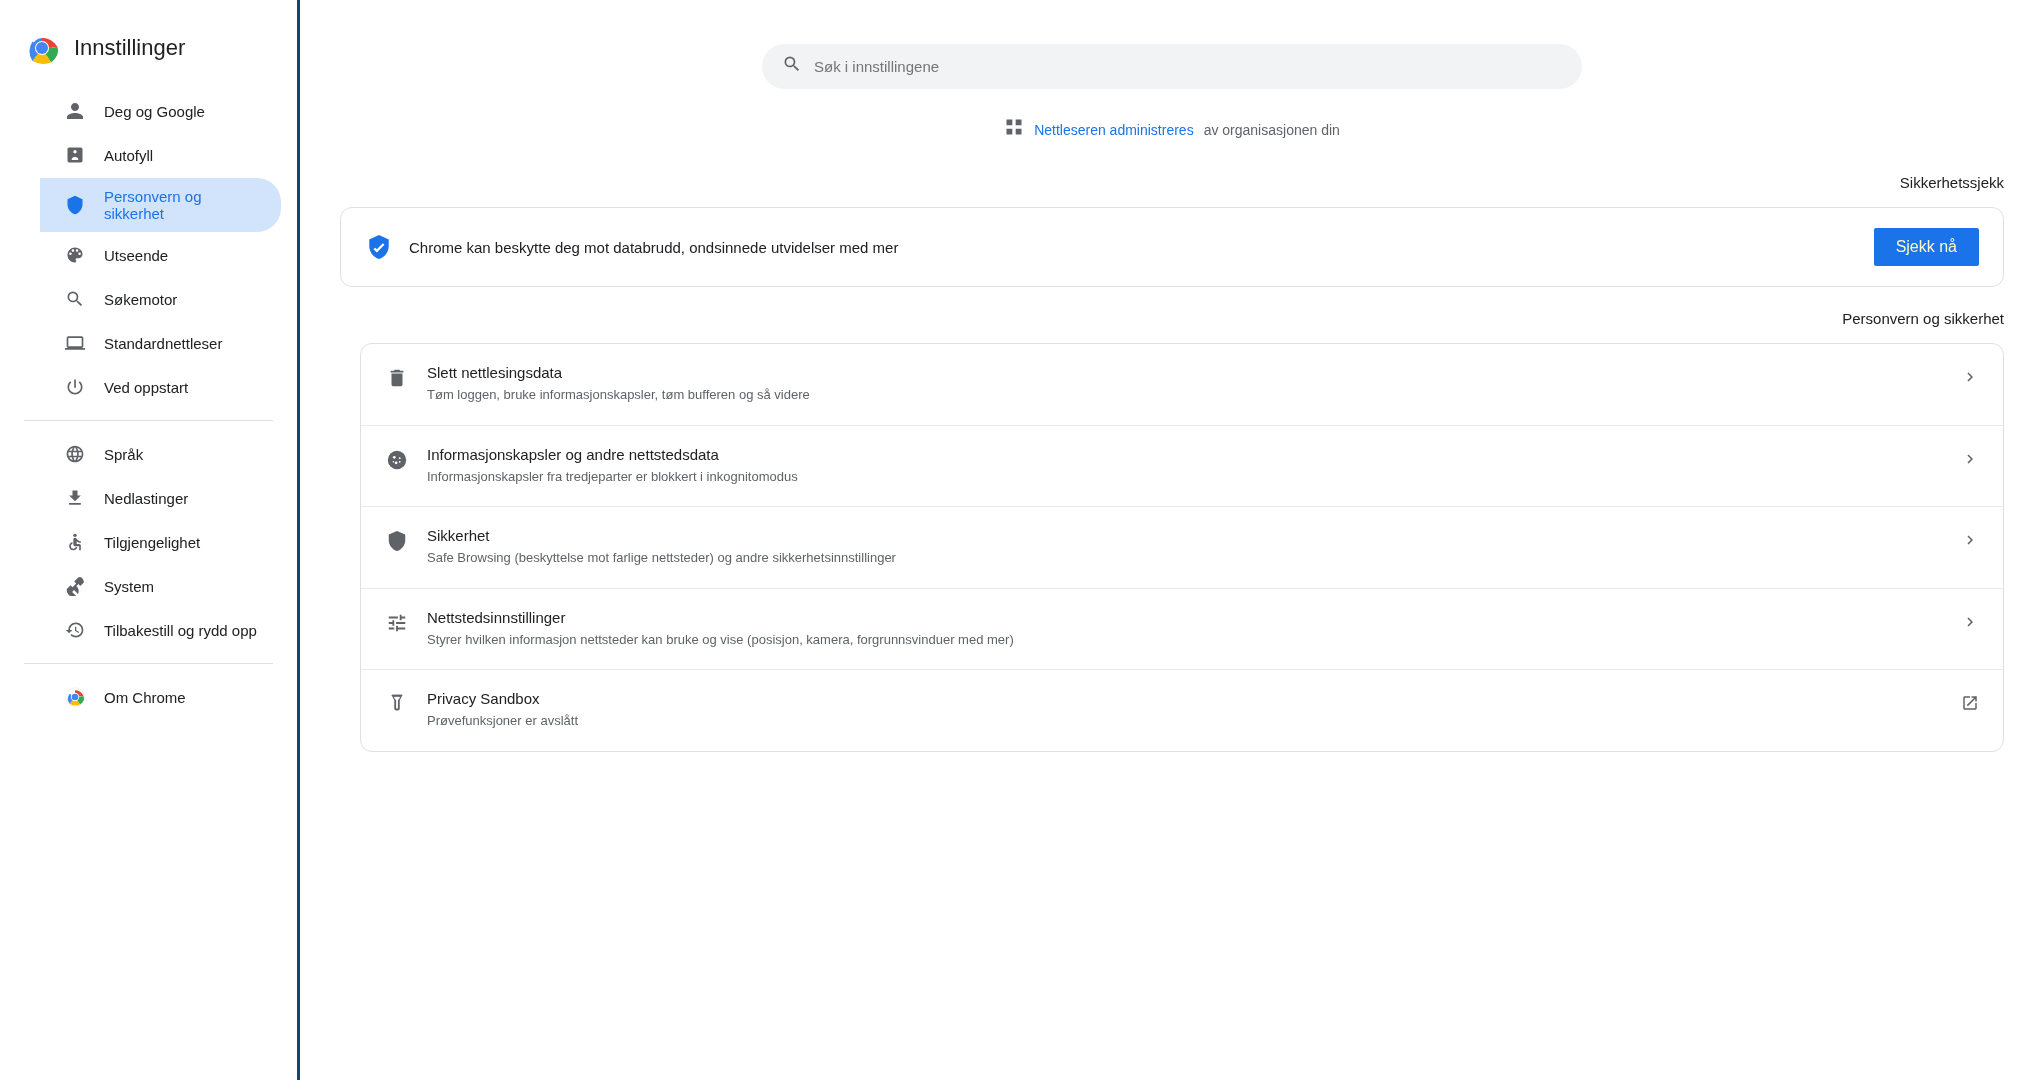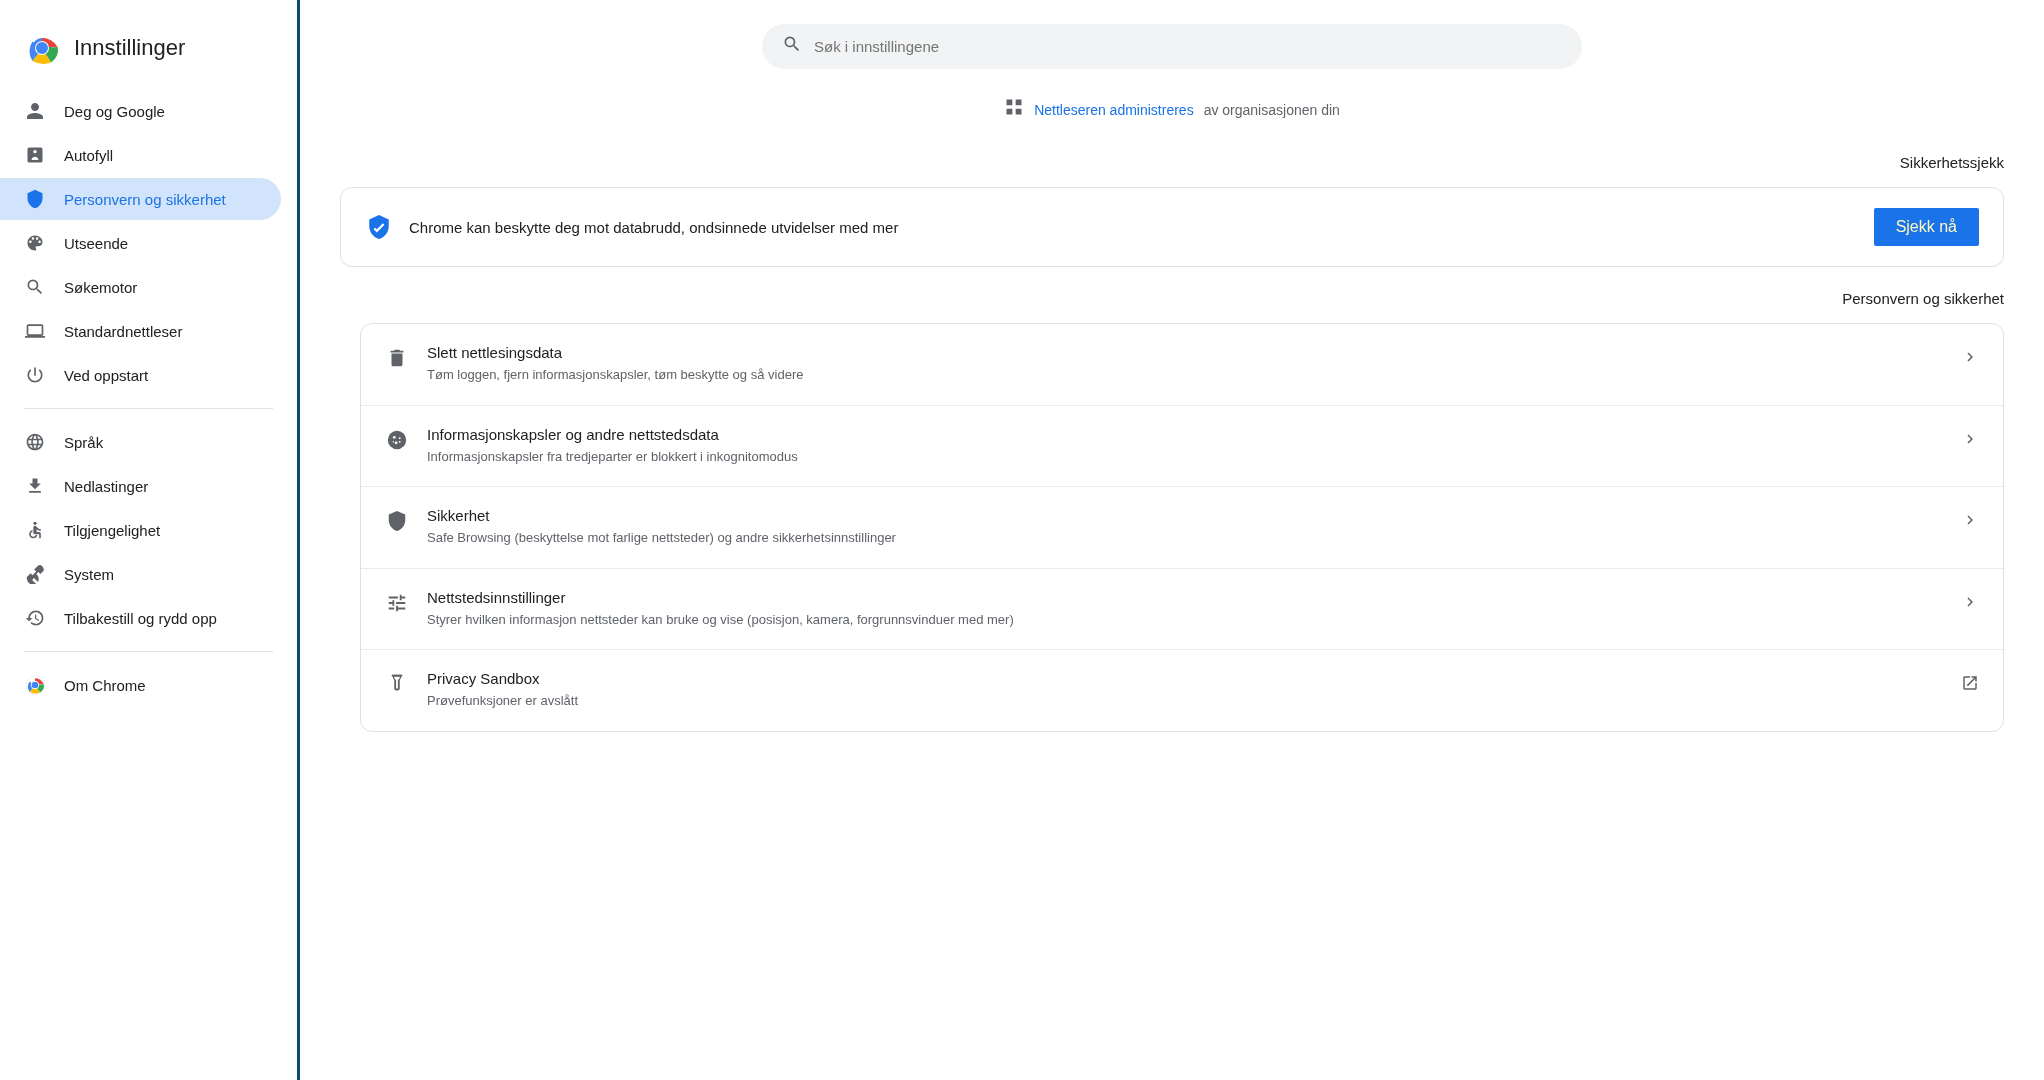--- a/index.html
+++ b/index.html
@@ -49,20 +49,21 @@
       align-items: center;
       gap: 18px;
       padding: 10px 24px;
       cursor: pointer;
       border-radius: 0 24px 24px 0;
       margin-right: 16px;
       font-size: 15px;
       color: #202124;
       transition: background 0.15s;
       position: relative;
+      margin-left: 40px;
     }
     .sidebar-item.active {
       background: #d2e3fc;
       color: #1a73e8;
       font-weight: 500;
     }
     .sidebar-item.active .nav-icon {
       color: #1a73e8;
     }
     .sidebar-divider {
@@ -101,20 +102,21 @@
       margin-bottom: 28px;
     }
     .search-bar {
       display: flex;
       align-items: center;
       gap: 12px;
       background: #f1f3f4;
       border-radius: 24px;
       padding: 10px 20px;
       width: 820px;
+      margin-top: 20px;
     }
     .search-icon-wrap {
       color: #5f6368;
       font-size: 18px;
     }
     .search-input {
       border: none;
       background: transparent;
       font-size: 15px;
       color: #5f6368;
@@ -450,21 +452,21 @@
   <div class="privacy-card">
 
     <div class="privacy-item">
       <span class="privacy-item-icon">
         <svg width="22" height="22" viewBox="0 0 24 24" fill="#5f6368">
             <path d="M6 19c0 1.1.9 2 2 2h8c1.1 0 2-.9 2-2V7H6v12zM19 4h-3.5l-1-1h-5l-1 1H5v2h14V4z"></path>
           </svg>
       </span>
       <div class="privacy-item-content">
         <div class="privacy-item-title">Slett nettlesingsdata</div>
-        <div class="privacy-item-desc">Tøm loggen, fjern informasjonskapsler, tøm beskytte og så videre</div>
+        <div class="privacy-item-desc">Tøm loggen, bruke informasjonskapsler, tøm bufferen og så videre</div>
       </div>
       <span class="chevron-icon">
         <svg width="18" height="18" viewBox="0 0 24 24" fill="#5f6368">
             <path d="M10 6L8.59 7.41 13.17 12l-4.58 4.59L10 18l6-6z"></path>
           </svg>
       </span>
     </div>
 
     <div class="privacy-item">
       <span class="privacy-item-icon">

